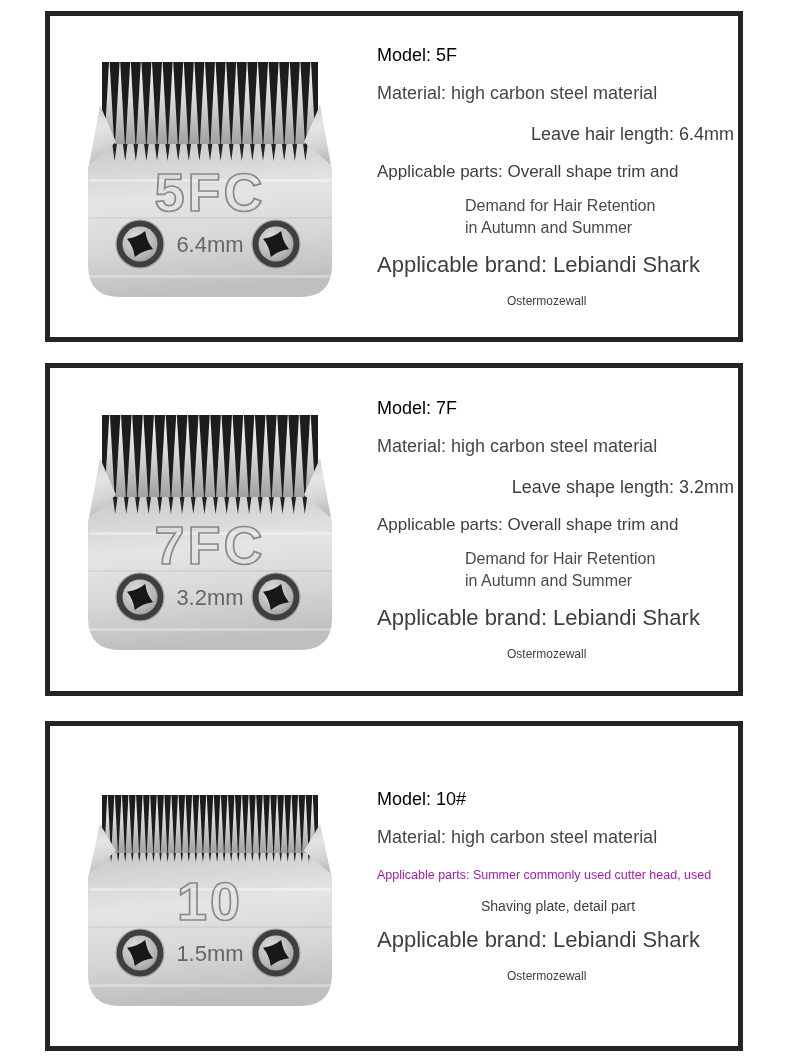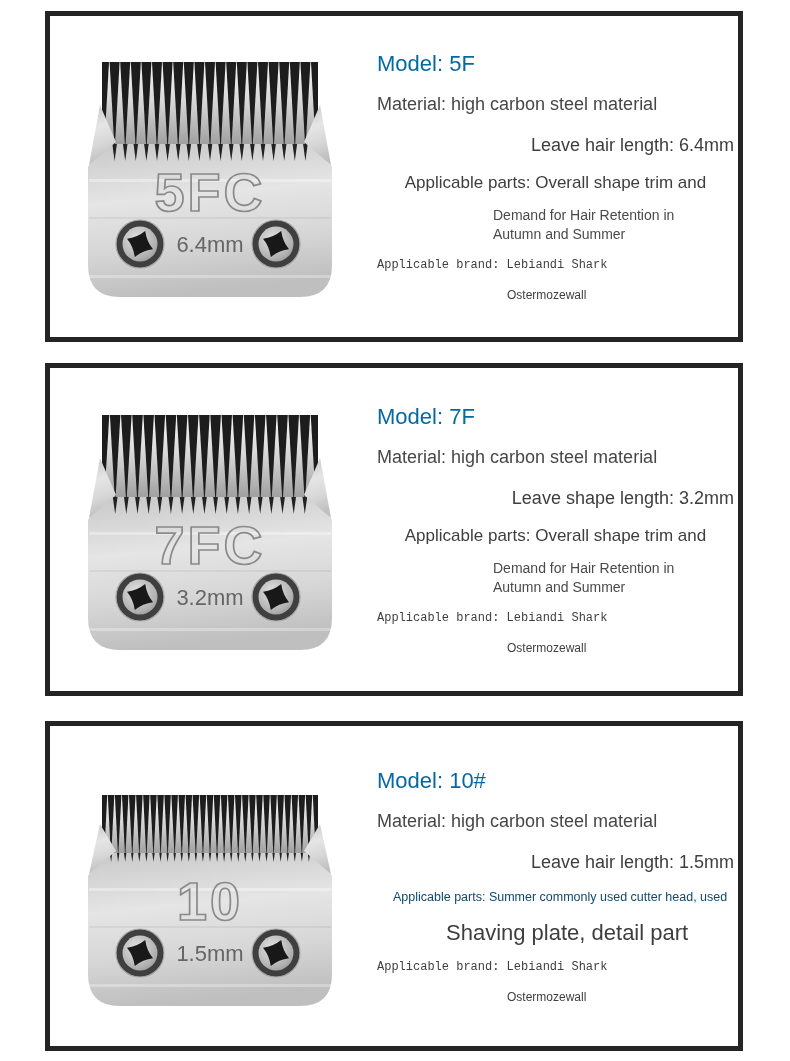--- a/index.html
+++ b/index.html
@@ -15,28 +15,28 @@
   }
   #card-5f{top:11px;height:331px;}
   #card-7f{top:363px;height:333px;}
   #card-10{top:721px;height:330px;}
   figure.blade-wrap{flex:none;width:300px;height:260px;margin:0 0 0 10px;padding:0;text-align:center;}
   .info{
     flex:1;min-width:0;padding:0 4px 0 17px;
     display:flex;flex-direction:column;justify-content:center;
   }
   .info p{padding:0;}
-  .l-model   {font-size:22px;  margin:0 0 17px;color:#0369a1;}
+  .l-model   {font-size:18px;  margin:0 0 17px;color:#000000;}
   .l-material{font-size:18px;margin:0 0 20px;color:#474747;}
   .l-hair    {font-size:18px;  margin:0 0 17px;padding-left:4px;text-align:right;}
-  .l-parts   {font-size:17px;  margin:0 0 13px;text-align:center;}
-  .l-parts.small{font-size:12.5px;white-space:nowrap;margin:0 16px 16px;color:#0c4a6e;}
-  .l-note    {font-size:14px;line-height:1.35;margin:0 0 14px 116px;width:200px;color:#4a4a4a;}
-  .l-note.big{font-size:22px;line-height:1.2;width:auto;margin:0 0 13px 69px;color:#3e3e3e;}
-  .l-brand   {font-size:12px;  margin:0 0 16px;font-family:Liberation Mono, monospace;}
+  .l-parts   {font-size:17px;  margin:0 0 13px;}
+  .l-parts.small{font-size:12.5px;white-space:nowrap;margin:0 0 16px;color:#a21caf;}
+  .l-note    {font-size:16px;line-height:1.35;margin:0 0 14px 88px;width:200px;color:#4a4a4a;}
+  .l-note.big{font-size:14px;line-height:1.2;width:auto;margin:0 0 13px 104px;color:#3e3e3e;}
+  .l-brand   {font-size:22px;  margin:0 0 16px;}
   .l-oster   {font-size:12px;  margin:0 0 0 130px;}
 </style>
 </head>
 <body>
 
 <section class="card" id="card-5f">
   <figure class="blade-wrap">
     <svg viewBox="0 0 300 260" width="300" height="260">
         <defs>
           <linearGradient id="b0m" x1="0" y1="0" x2="0.15" y2="1">
@@ -320,19 +320,18 @@
           <circle r="24" fill="#3f3f3f"></circle>
           <circle r="24" fill="none" stroke="#a8a8a8" stroke-width="1.2"></circle>
           <circle r="17.5" fill="url(#b2s)"></circle>
           <path d="M 0,-14 Q 5,-5 14,0 Q 5,5 0,14 Q -5,5 -14,0 Q -5,-5 0,-14 Z" fill="#181818" transform="rotate(22)"></path>
         </g>
       </svg>
   </figure>
   <div class="info">
     <p class="l-model">Model: 10#</p>
     <p class="l-material">Material: high carbon steel material</p>
-    <p class="l-hair">Leave hair length: 1.5mm</p>
     <p class="l-parts small">Applicable parts: Summer commonly used cutter head, used</p>
     <p class="l-note big">Shaving plate, detail part</p>
     <p class="l-brand">Applicable brand: Lebiandi Shark</p>
     <p class="l-oster">Ostermozewall</p>
   </div>
 </section>
 
 </body></html>

